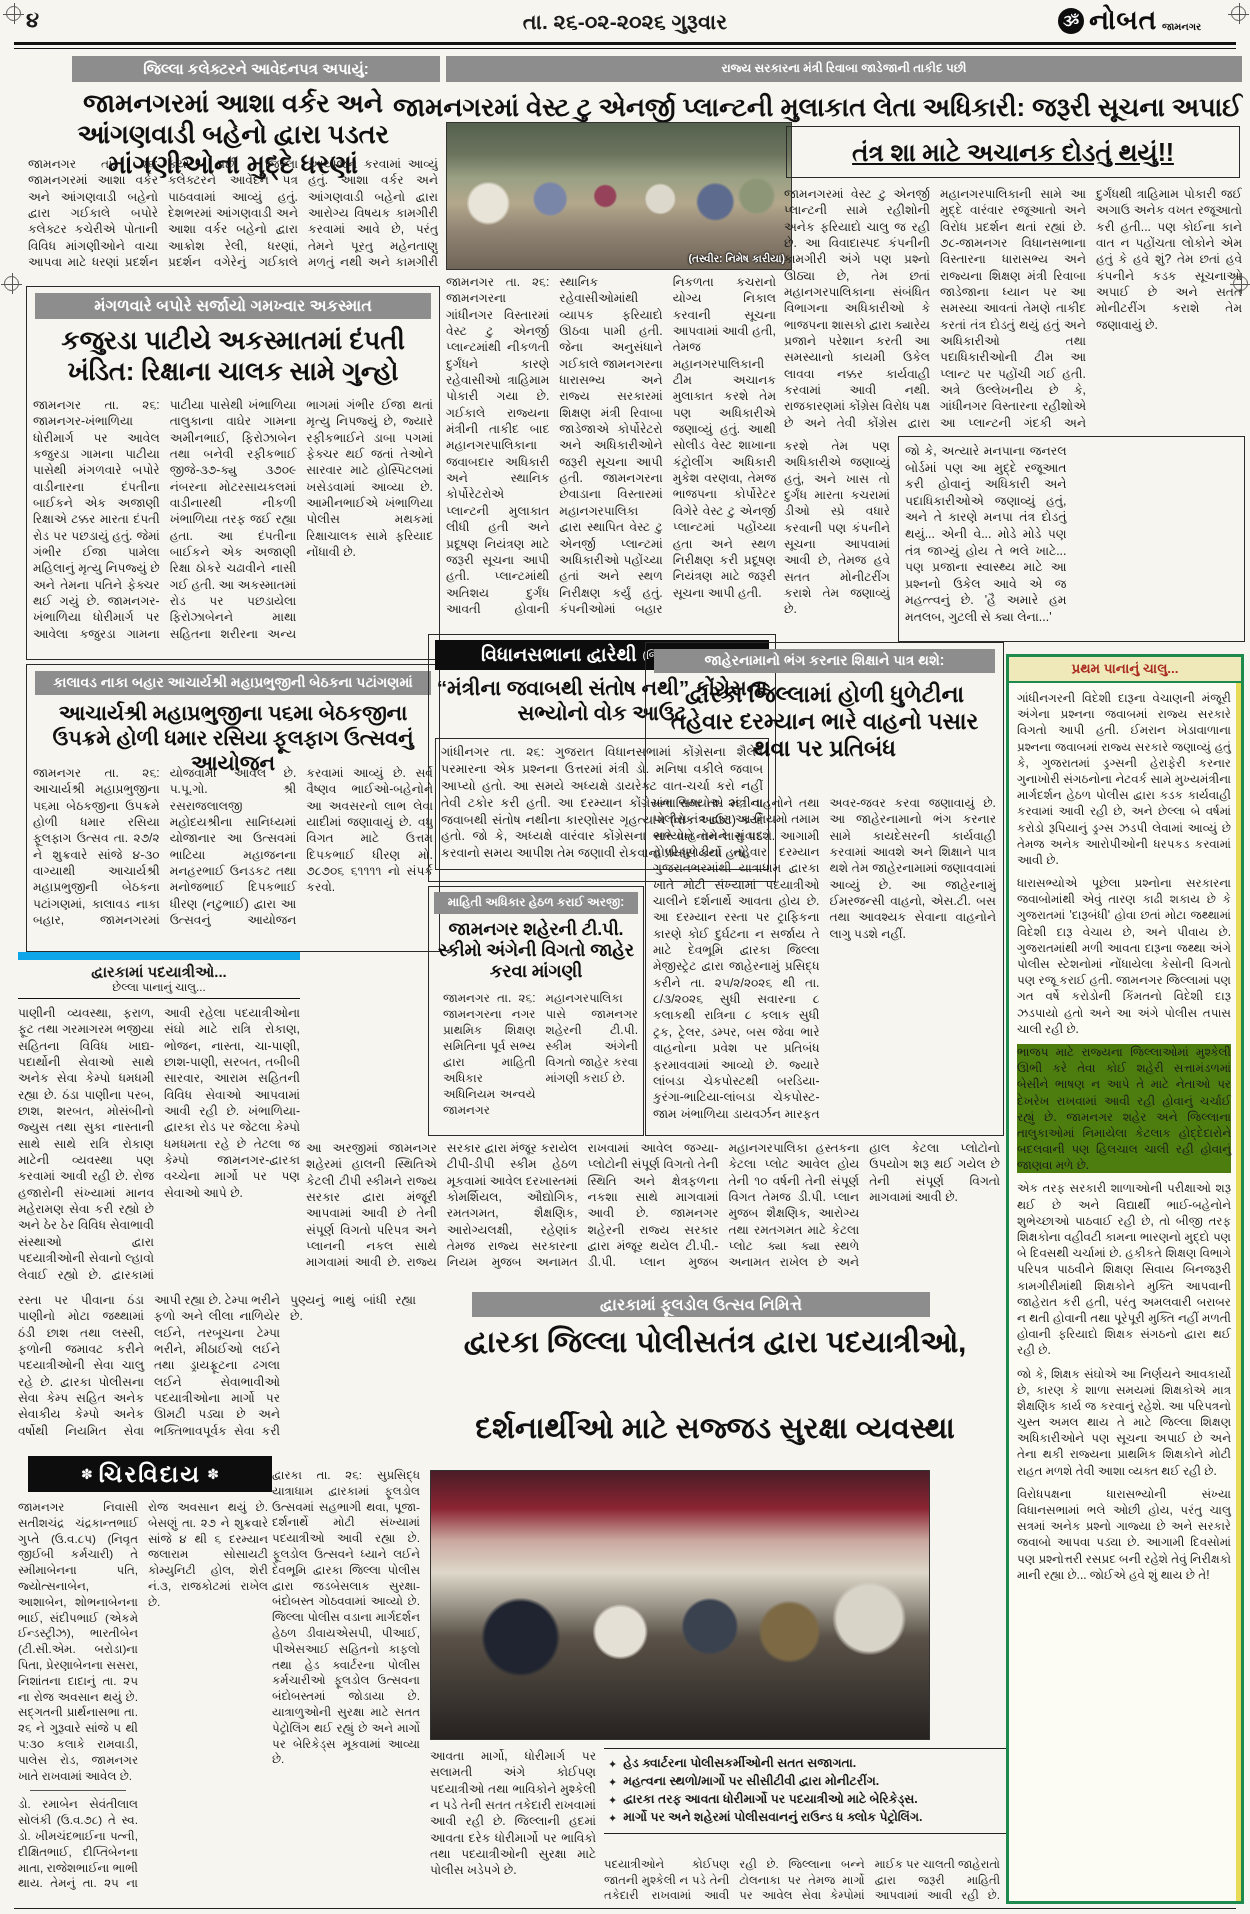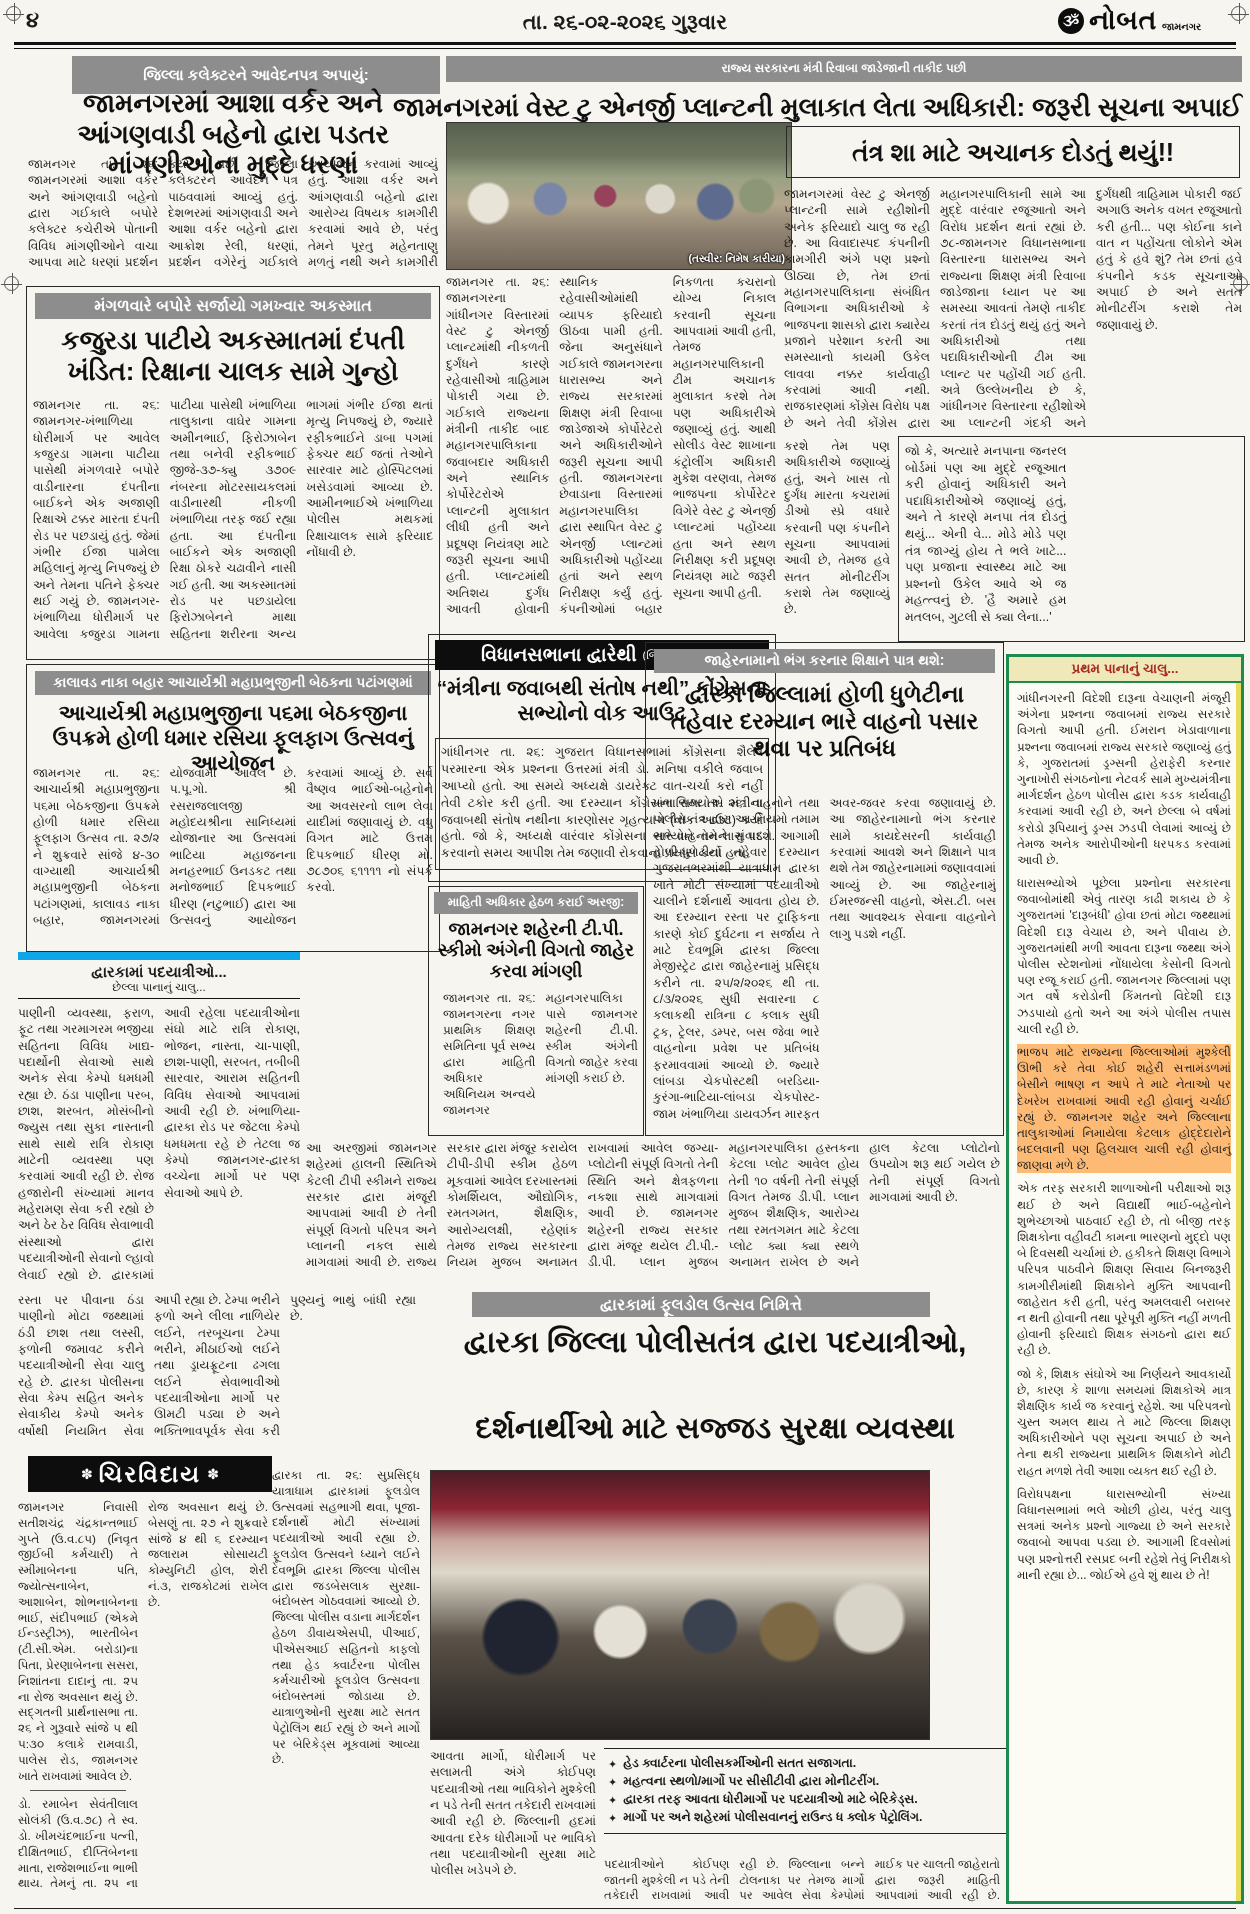--- a/index.html
+++ b/index.html
@@ -34,21 +34,21 @@
     radial-gradient(circle at 72% 60%, #7d6a45 0 7%, transparent 8%),
     radial-gradient(circle at 88% 55%, #d8d4c8 0 7%, transparent 8%),
     linear-gradient(180deg,#4a1d26 0%,#8c2433 14%,#caa8a0 26%,#ded8ca 38%,#5a5248 62%,#262220 100%);}
   .caption{position:absolute;right:6px;bottom:4px;color:#fff;font-size:10.5px;
            text-shadow:0 0 3px #000,0 0 2px #000;font-weight:bold;}
   .greenbox{border:3px solid #1e8a4e;background:#fcfbf4;box-shadow:inset -5px 0 0 #e9da58;}
   .gb-head{background:#efe8b8;color:#a92c20;font-weight:bold;text-align:center;font-size:13.5px;
            border-bottom:2px solid #1e8a4e;padding:4px 0;}
   .gb-body{padding:7px 10px 7px 8px;font-size:11.9px;line-height:1.36;text-align:justify;overflow:hidden;}
   .gb-body p{margin:0 0 7px 0;}
-  .gb-body p.hilite{background:#fdba74;}
+  .gb-body p.hilite{background:#4d7c0f;}
   .bullets{border-top:1.4px solid #222;border-bottom:1.4px solid #222;padding:6px 4px;}
   .bullets .bl{display:flex;gap:6px;font-size:12.4px;font-weight:bold;line-height:1.45;align-items:flex-start;}
   .bullets .glyph{color:#222;font-size:11px;padding-top:2px;}
   .mast{display:flex;align-items:center;gap:5px;}
   .mast .emblem{width:26px;height:26px;border-radius:50%;background:#0d0d0d;color:#fff;
                 display:flex;align-items:center;justify-content:center;font-size:15px;font-weight:bold;}
   .mast .mtitle{font-size:27px;font-weight:bold;letter-spacing:0.5px;color:#0d0d0d;}
   .mast .msub{font-size:10px;font-weight:bold;align-self:flex-end;padding-bottom:3px;color:#0d0d0d;}
   .cont-head{text-align:center;border-top:8px solid #0ea5e9;border-bottom:1px solid #111;padding:3px 0 4px 0;}
   .cont-title{font-weight:bold;font-size:15px;}
@@ -79,32 +79,32 @@
 
   <div class="abs" style="left:26px;top:8px;font-size:21px;font-weight:bold;">૪</div>
   <div class="abs" style="left:0;top:10px;width:1250px;text-align:center;font-size:21px;font-weight:bold;">તા. ૨૬-૦૨-૨૦૨૬ ગુરૂવાર</div>
   <div class="abs mast" style="left:1058px;top:5px;">
     <span class="emblem">ૐ</span>
     <span class="mtitle">નોબત</span>
     <span class="msub">જામનગર</span>
   </div>
   <div class="abs rule-double" style="left:14px;top:42px;width:1222px;"></div>
 
-  <div class="abs kicker" style="left:72px;top:56px;width:368px;height:38px;font-size:15px;">જિલ્લા કલેક્ટરને આવેદનપત્ર અપાયું:</div>
+  <div class="abs kicker" style="left:72px;top:56px;width:368px;height:26px;font-size:15px;">જિલ્લા કલેક્ટરને આવેદનપત્ર અપાયું:</div>
   <div class="abs hl" style="left:28px;top:88px;width:410px;height:64px;font-size:26px;">જામનગરમાં આશા વર્કર અને આંગણવાડી બહેનો દ્વારા પડતર માંગણીઓના મુદ્દે ધરણાં</div>
   <div class="abs bt" style="left:28px;top:156px;width:410px;height:122px;column-count:3;">જામનગર તા. ૨૬: જામનગરમાં આશા વર્કર અને આંગણવાડી બહેનો દ્વારા ગઈકાલે બપોરે કલેક્ટર કચેરીએ પોતાની વિવિધ માંગણીઓને વાચા આપવા માટે ધરણાં પ્રદર્શન કર્યા પછી જિલ્લા કલેક્ટરને આવેદન પત્ર પાઠવવામાં આવ્યું હતું. દેશભરમાં આંગણવાડી અને આશા વર્કર બહેનો દ્વારા આક્રોશ રેલી, ધરણાં, પ્રદર્શન વગેરેનું ગઈકાલે આયોજન કરવામાં આવ્યું હતું. આશા વર્કર અને આંગણવાડી બહેનો દ્વારા આરોગ્ય વિષયક કામગીરી કરવામાં આવે છે, પરંતુ તેમને પૂરતુ મહેનતાણુ મળતું નથી અને કામગીરી ઓનલાઈન કરવાની હોય છે, જ્યારે ઘણી જગ્યાએ મોબાઈલ ફોન પણ આપવામાં આવેલ નથી. આ સહિતના તમામ મુદ્દાઓને વાચા આપવા માટે ગઈકાલે વિરોધ પ્રદર્શનનો કાર્યક્રમ યોજવામાં આવ્યો હતો. જામનગરમાં પણ ગુજરાત રાજ્ય આશા વર્કર કર્મચારી સંઘ સંલગ્ન ભારતીય મજૂર સંઘ દ્વારા જિલ્લા કલેક્ટર કચેરીએ બપોરે ૩ થી ૫ સુધી ધરણાં પ્રદર્શન કરવામાં આવ્યું હતું અને ત્યાર બાદ જિલ્લા કલેક્ટરને આવેદનપત્ર પાઠવી પોતાની માંગણીઓ રજૂ કરવામાં આવી હતી.</div>
 
   <div class="abs kicker" style="left:446px;top:56px;width:796px;height:26px;font-size:12px;">રાજ્ય સરકારના મંત્રી રિવાબા જાડેજાની તાકીદ પછી</div>
   <div class="abs hl" style="left:392px;top:92px;width:851px;height:32px;font-size:26px;white-space:nowrap;">જામનગરમાં વેસ્ટ ટુ એનર્જી પ્લાન્ટની મુલાકાત લેતા અધિકારી: જરૂરી સૂચના અપાઈ</div>
 
   <div class="photo photo1" style="left:446px;top:122px;width:344px;height:146px;">
     <span class="caption">(તસ્વીર: નિમેષ કારીયા)</span>
   </div>
 
-  <div class="abs nbox hl" style="left:786px;top:126px;width:452px;height:50px;font-size:25px;line-height:50px;">તંત્ર શા માટે અચાનક દોડતું થયું!!</div>
+  <div class="abs nbox hl" style="left:786px;top:126px;width:452px;height:50px;font-size:25px;line-height:50px;text-decoration:underline;">તંત્ર શા માટે અચાનક દોડતું થયું!!</div>
   <div class="abs bt" style="left:784px;top:186px;width:458px;height:246px;column-count:3;">જામનગરમાં વેસ્ટ ટુ એનર્જી પ્લાન્ટની સામે રહીશોની અનેક ફરિયાદો ચાલુ જ રહી છે. આ વિવાદાસ્પદ કંપનીની કામગીરી અંગે પણ પ્રશ્નો ઊઠ્યા છે, તેમ છતાં મહાનગરપાલિકાના સંબંધિત વિભાગના અધિકારીઓ કે ભાજપના શાસકો દ્વારા ક્યારેય પ્રજાને પરેશાન કરતી આ સમસ્યાનો કાયમી ઉકેલ લાવવા નક્કર કાર્યવાહી કરવામાં આવી નથી. રાજકારણમાં કોંગ્રેસ વિરોધ પક્ષ છે અને તેવી કોંગ્રેસ દ્વારા મહાનગરપાલિકાની સામે આ મુદ્દે વારંવાર રજૂઆતો અને વિરોધ પ્રદર્શન થતાં રહ્યાં છે. ૭૮-જામનગર વિધાનસભાના વિસ્તારના ધારાસભ્ય અને રાજ્યના શિક્ષણ મંત્રી રિવાબા જાડેજાના ધ્યાન પર આ સમસ્યા આવતાં તેમણે તાકીદ કરતાં તંત્ર દોડતું થયું હતું અને અધિકારીઓ તથા પદાધિકારીઓની ટીમ આ પ્લાન્ટ પર પહોંચી ગઈ હતી. અત્રે ઉલ્લેખનીય છે કે, ગાંધીનગર વિસ્તારના રહીશોએ આ પ્લાન્ટની ગંદકી અને દુર્ગંધથી ત્રાહિમામ પોકારી જઈ અગાઉ અનેક વખત રજૂઆતો કરી હતી... પણ કોઈના કાને વાત ન પહોંચતા લોકોને એમ હતું કે હવે શું? તેમ છતાં હવે કંપનીને કડક સૂચનાઓ અપાઈ છે અને સતત મોનીટરીંગ કરાશે તેમ જણાવાયું છે.</div>
 
   <div class="abs bt" style="left:446px;top:274px;width:330px;height:358px;column-count:3;">જામનગર તા. ૨૬: જામનગરના ગાંધીનગર વિસ્તારમાં વેસ્ટ ટુ એનર્જી પ્લાન્ટમાંથી નીકળતી દુર્ગંધને કારણે રહેવાસીઓ ત્રાહિમામ પોકારી ગયા છે. ગઈકાલે રાજ્યના મંત્રીની તાકીદ બાદ મહાનગરપાલિકાના જવાબદાર અધિકારી અને સ્થાનિક કોર્પોરેટરોએ પ્લાન્ટની મુલાકાત લીધી હતી અને પ્રદૂષણ નિયંત્રણ માટે જરૂરી સૂચના આપી હતી. પ્લાન્ટમાંથી અતિશય દુર્ગંધ આવતી હોવાની સ્થાનિક રહેવાસીઓમાંથી વ્યાપક ફરિયાદો ઊઠવા પામી હતી. જેના અનુસંધાને ગઈકાલે જામનગરના ધારાસભ્ય અને રાજ્ય સરકારમાં શિક્ષણ મંત્રી રિવાબા જાડેજાએ કોર્પોરેટરો અને અધિકારીઓને જરૂરી સૂચના આપી હતી. જામનગરના છેવાડાના વિસ્તારમાં મહાનગરપાલિકા દ્વારા સ્થાપિત વેસ્ટ ટુ એનર્જી પ્લાન્ટમાં અધિકારીઓ પહોંચ્યા હતાં અને સ્થળ નિરીક્ષણ કર્યું હતું. કંપનીઓમાં બહાર નિકળતા કચરાનો યોગ્ય નિકાલ કરવાની સૂચના આપવામાં આવી હતી, તેમજ મહાનગરપાલિકાની ટીમ અચાનક મુલાકાત કરશે તેમ પણ અધિકારીએ જણાવ્યું હતું. આથી સોલીડ વેસ્ટ શાખાના કંટ્રોલીંગ અધિકારી મુકેશ વરણવા, તેમજ ભાજપના કોર્પોરેટર વિગેરે વેસ્ટ ટુ એનર્જી પ્લાન્ટમાં પહોંચ્યા હતા અને સ્થળ નિરીક્ષણ કરી પ્રદૂષણ નિયંત્રણ માટે જરૂરી સૂચના આપી હતી.</div>
   <div class="abs bt" style="left:784px;top:438px;width:106px;height:200px;column-count:1;">કરશે તેમ પણ અધિકારીએ જણાવ્યું હતું, અને ખાસ તો દુર્ગંધ મારતા કચરામાં ડીઓ સ્પ્રે વધારે કરવાની પણ કંપનીને સૂચના આપવામાં આવી છે, તેમજ હવે સતત મોનીટરીંગ કરાશે તેમ જણાવ્યું છે.</div>
   <div class="abs nbox" style="left:898px;top:436px;width:345px;height:204px;">
     <div class="bt" style="padding:6px;height:188px;column-count:2;font-size:12.4px;">જો કે, અત્યારે મનપાના જનરલ બોર્ડમાં પણ આ મુદ્દે રજૂઆત કરી હોવાનું અધિકારી અને પદાધિકારીઓએ જણાવ્યું હતું, અને તે કારણે મનપા તંત્ર દોડતું થયું... એની વે... મોડે મોડે પણ તંત્ર જાગ્યું હોય તે ભલે ખાટે... પણ પ્રજાના સ્વાસ્થ્ય માટે આ પ્રશ્નનો ઉકેલ આવે એ જ મહત્ત્વનું છે. 'હૈ અમારે હમ મતલબ, ગુટલી સે ક્યા લેના...'</div>
   </div>
 
   <div class="abs nbox" style="left:26px;top:286px;width:412px;height:372px;">
     <div class="kicker" style="margin:6px 8px 0 8px;height:26px;font-size:16px;">મંગળવારે બપોરે સર્જાયો ગમખ્વાર અકસ્માત</div>

